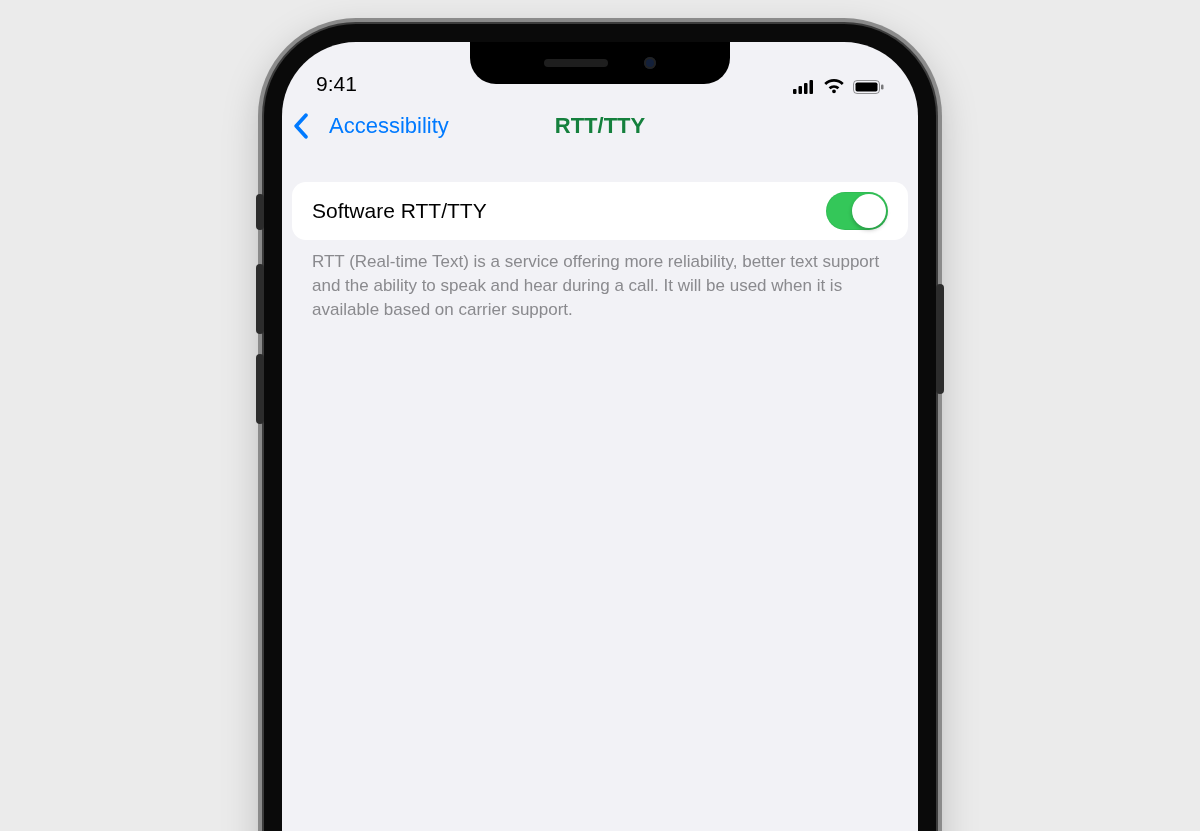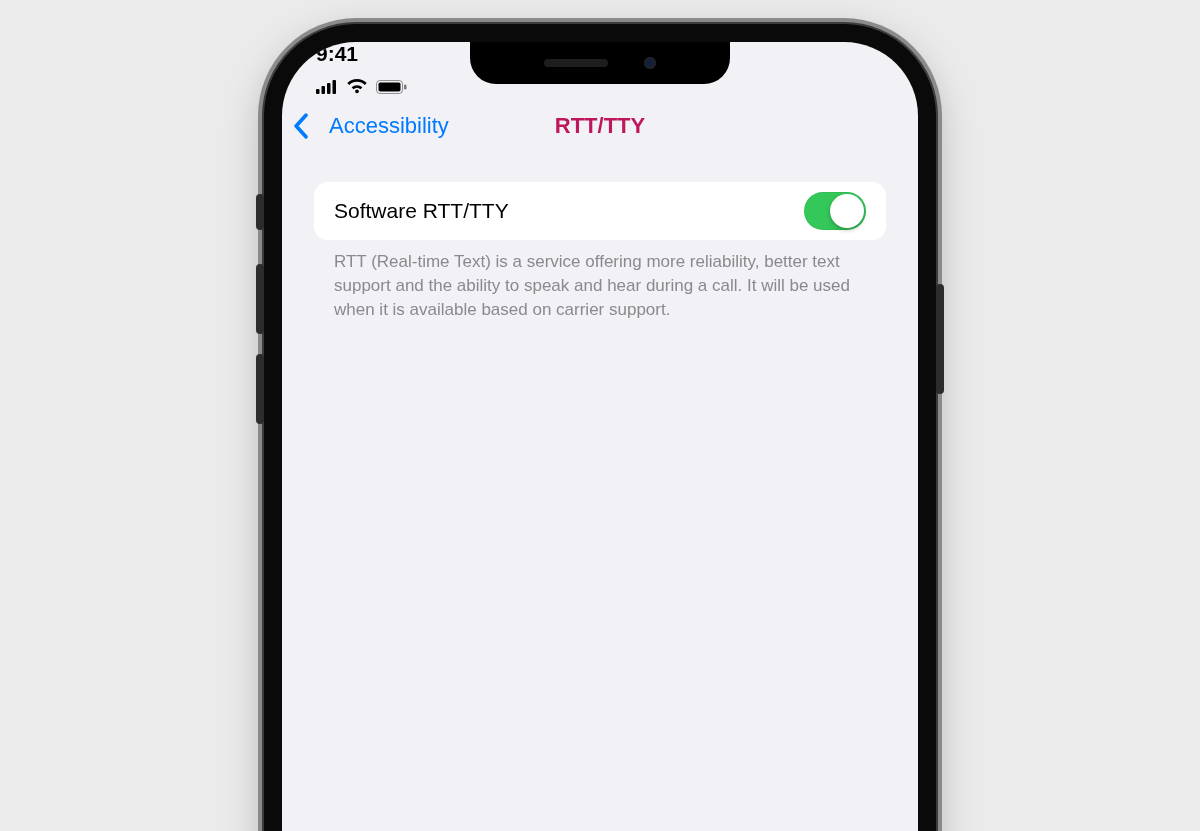--- a/index.html
+++ b/index.html
@@ -56,51 +56,51 @@
     display:flex; align-items:center; justify-content:center; gap:28px;
   }
   .speaker { width:64px; height:8px; background:#1e1e1e; border-radius:4px; }
   .camera  { width:12px; height:12px; background:#13203a; border-radius:50%;
              box-shadow: inset 0 0 0 2px #222; margin-left:8px; }
 
   
   .status {
     height: 56px;
     display: flex;
+    align-items: flex-end;
     padding: 0 34px 2px;
     font-size: 21px;
-    font-weight: 700;
+    font-weight: 400;
     color: #000;
-    flex-direction: column;
   }
   .status .spacer { flex: 1; }
   .status-icons { display:flex; align-items:flex-end; gap:8px; padding-bottom:2px; }
 
   
   .nav {
     height: 56px;
     display: flex;
     align-items: center;
     position: relative;
     padding: 0 10px;
   }
   .nav-back {
     display:flex; align-items:center;
     color:#007aff; font-size:22px;
     cursor:pointer;
     gap:20px;
   }
   .nav-title {
     position:absolute; left:0; right:0; text-align:center;
-    font-size:22px; font-weight:600; color:#be185d;
+    font-size:22px; font-weight:600; color:#15803d;
     pointer-events:none;
   }
 
   
-  .content { padding: 28px 32px 0; }
+  .content { padding: 28px 10px 0; }
 
   .group {
     background:#fff;
     border-radius:14px;
     overflow:hidden;
   }
   .row {
     display:flex; align-items:center;
     min-height:58px;
     padding: 0 20px;

